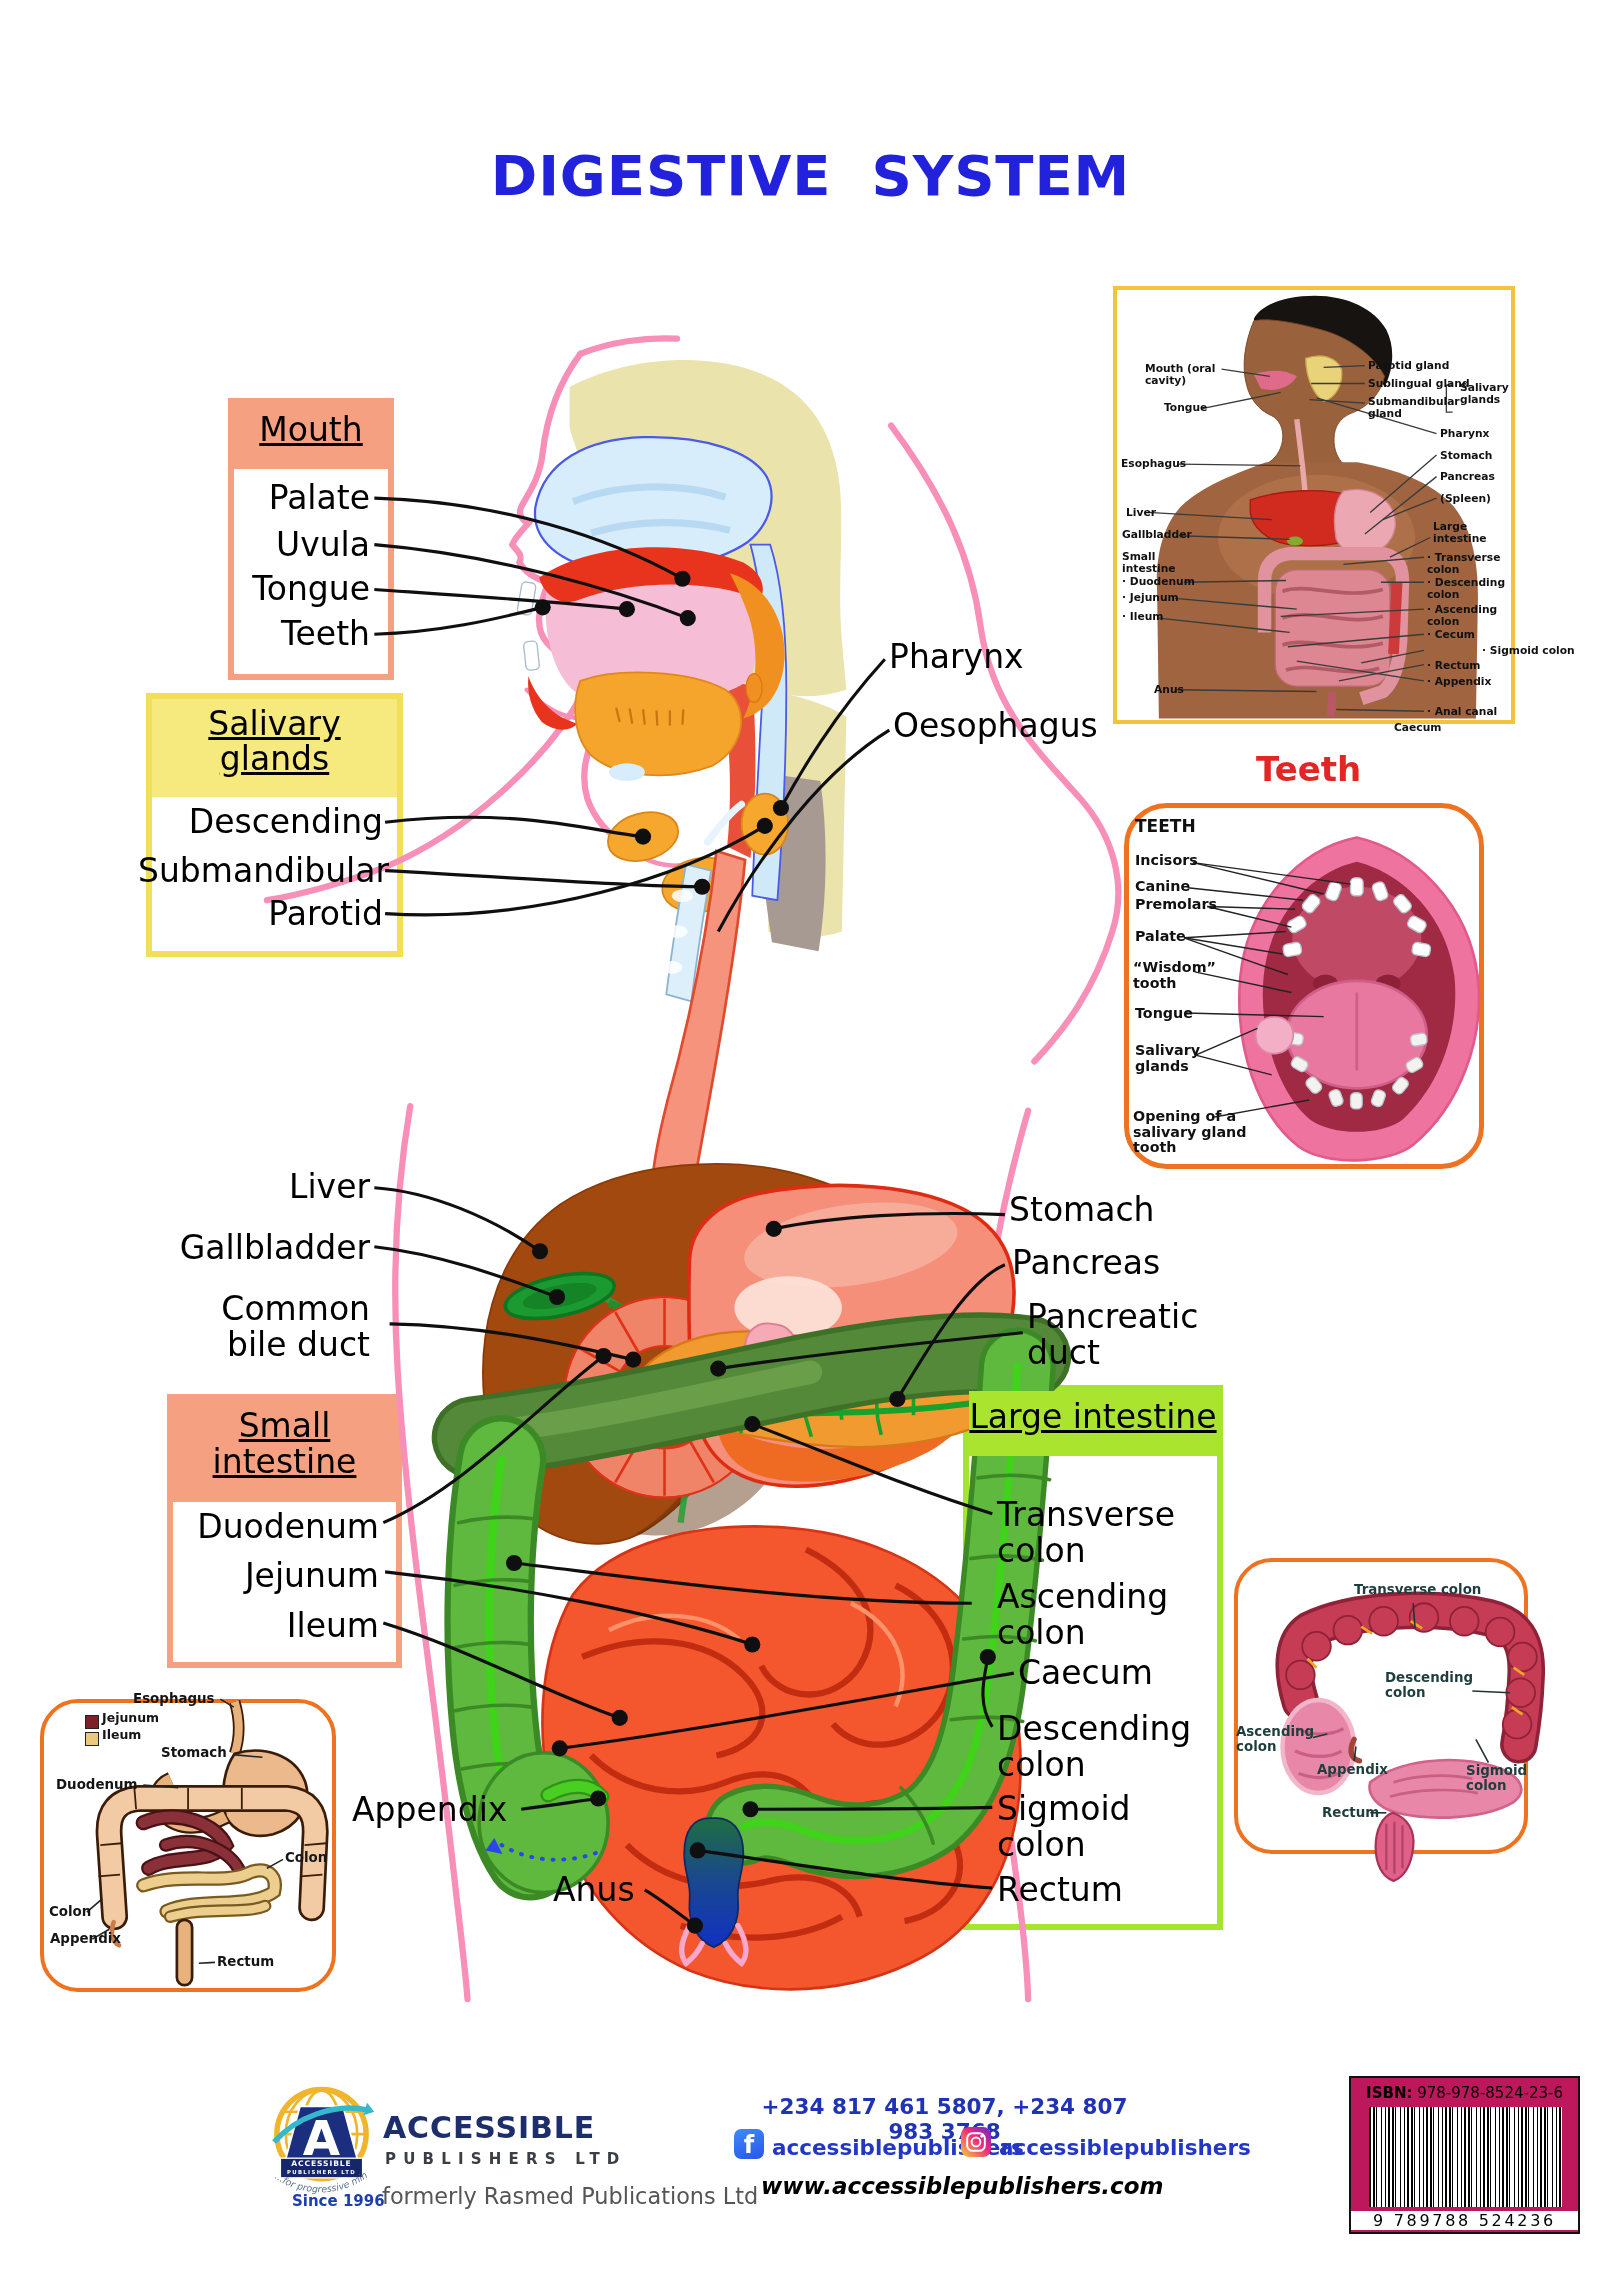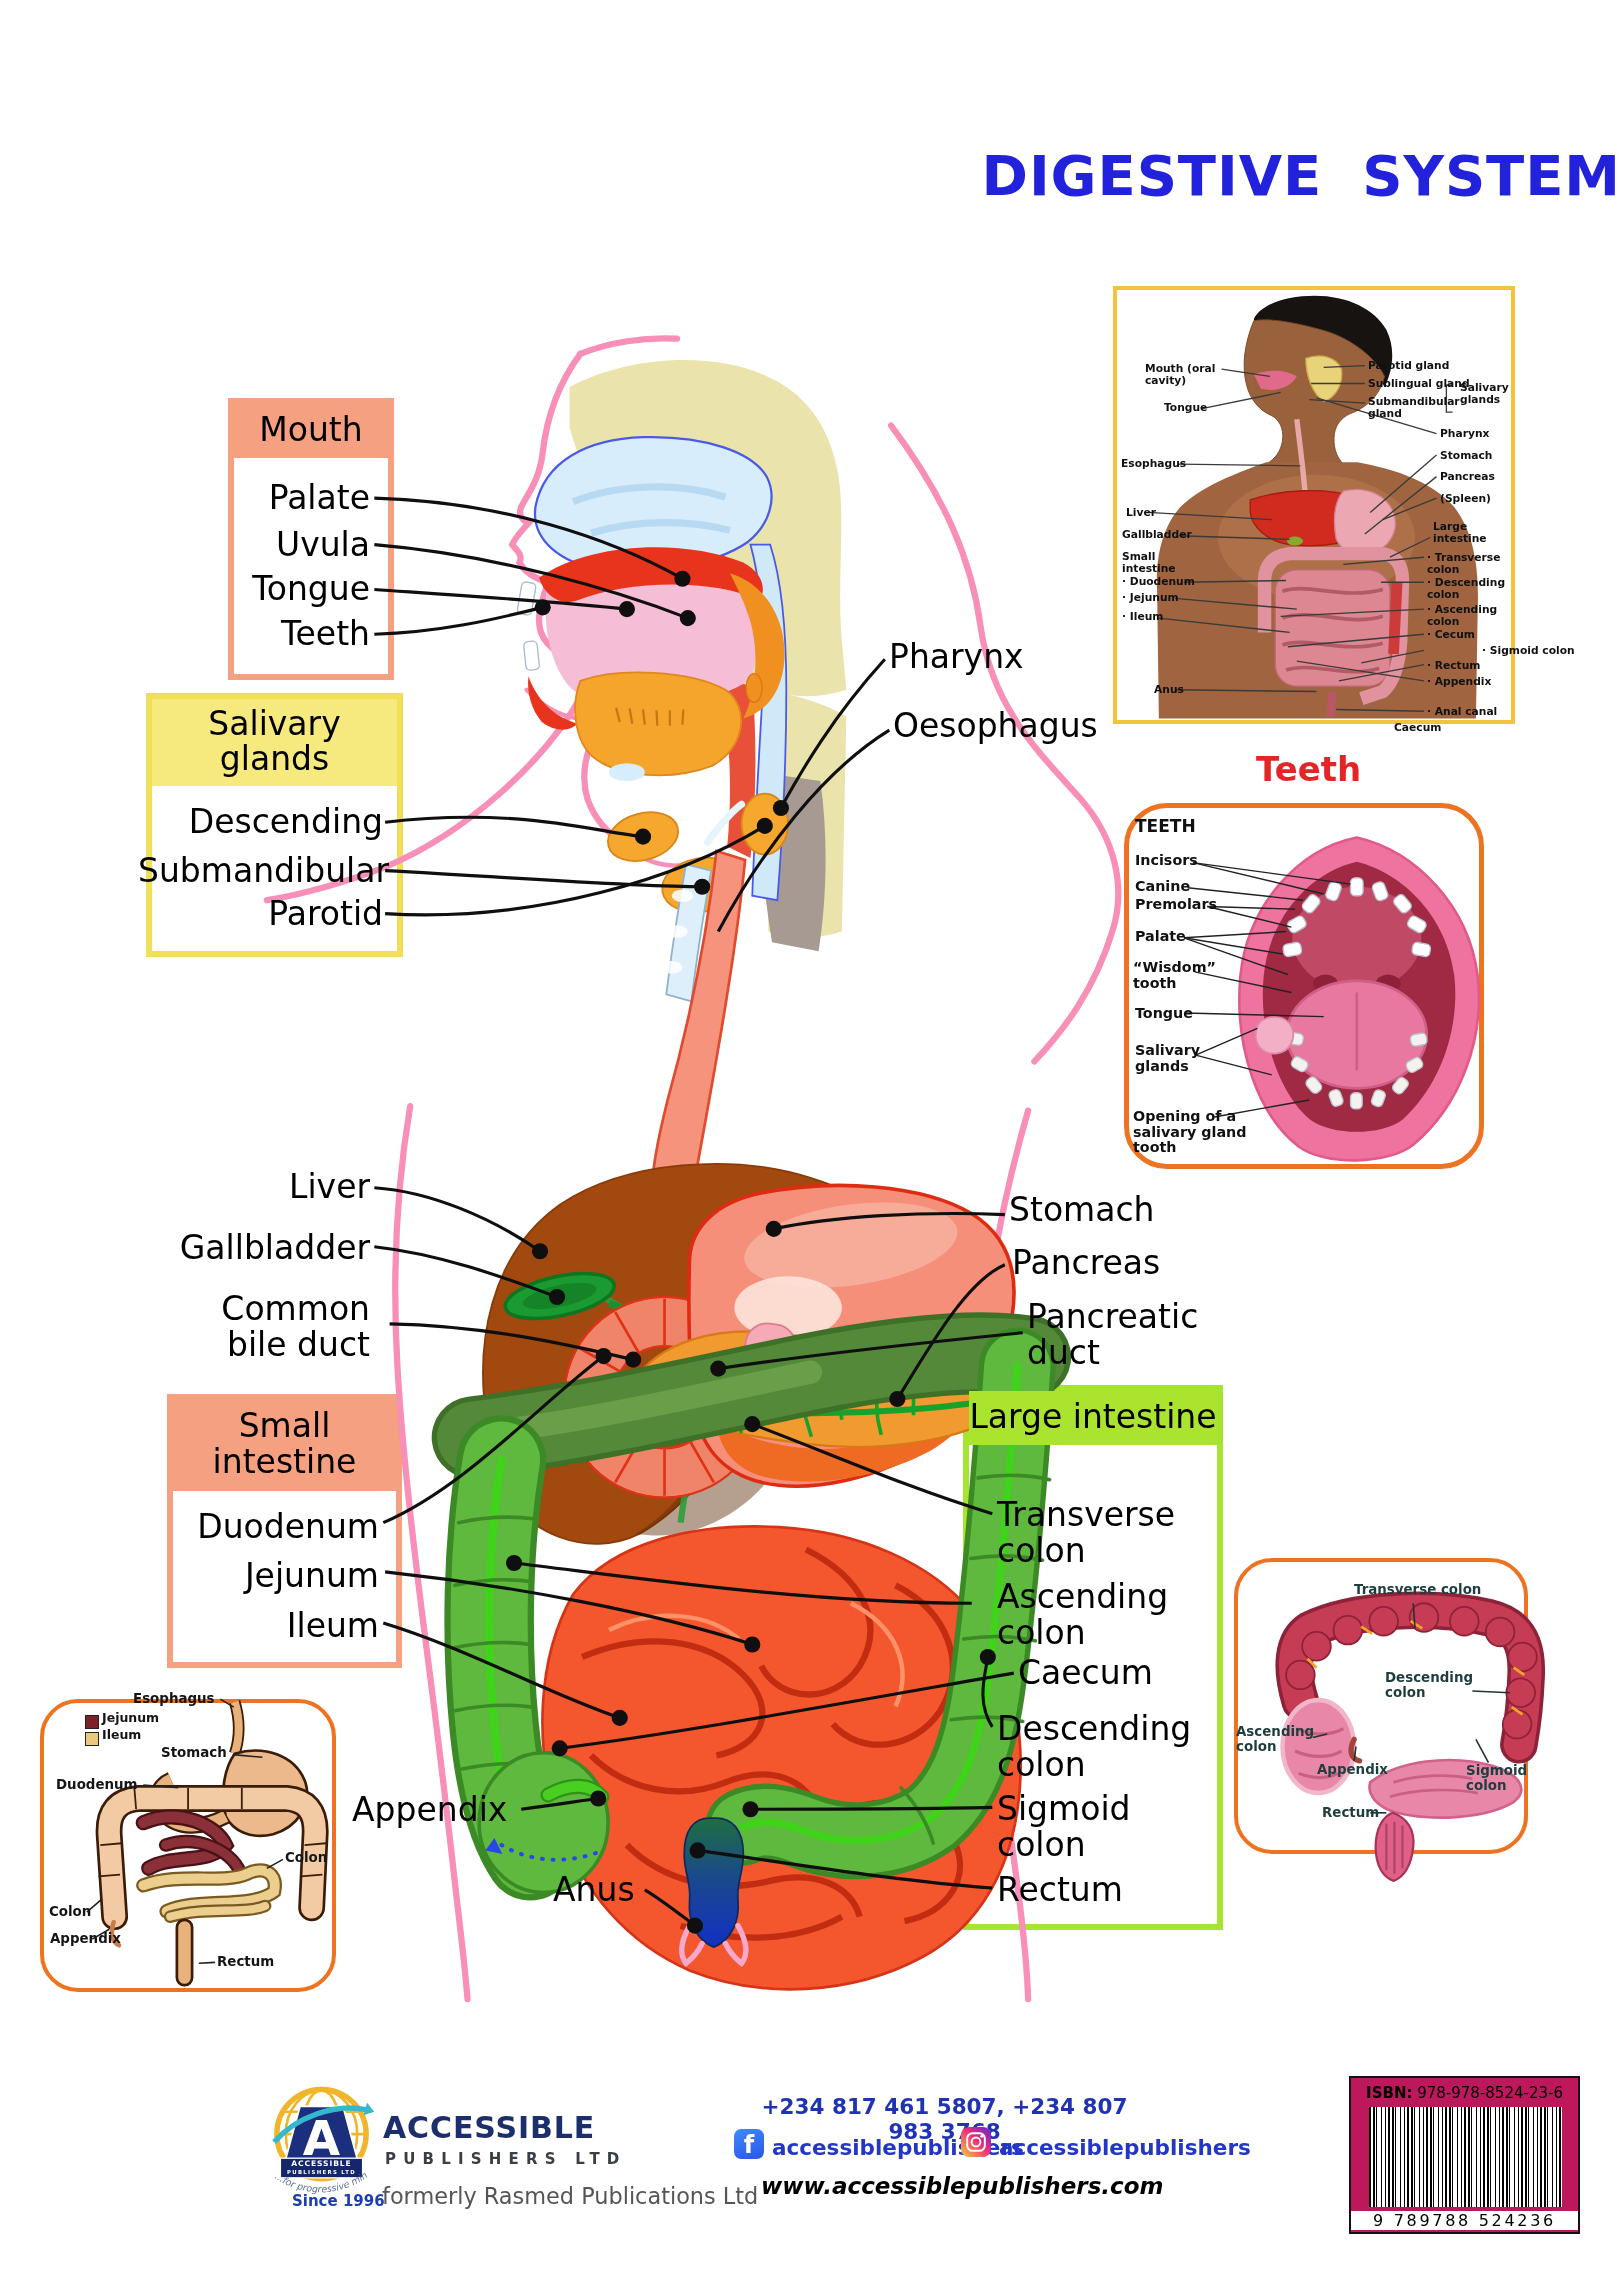--- a/index.html
+++ b/index.html
@@ -1,22 +1,22 @@
 <!DOCTYPE html>
 <html style="font-size:14.3px"><head>
 <meta charset="utf-8">
 <style>
   html,body{margin:0;padding:0;background:#fff;}
   .page{position:relative;width:1621px;height:2293px;background:#fff;overflow:hidden;
         font-family:"DejaVu Sans", sans-serif;}
-  .title{position:absolute;left:0;right:0;top:143px;text-align:right;font-size:56px;
+  .title{position:absolute;left:0;right:0;top:143px;text-align:center;font-size:56px;
          font-weight:800;color:#2222dd;letter-spacing:0.9px;word-spacing:19.7px;z-index:10;}
   .box{position:absolute;background:#fff;border:6.3px solid;box-sizing:border-box;}
-  .box-hdr{width:100%;text-align:center;font-size:33px;line-height:1.1;padding:8px 0 10px;
-           position:relative;z-index:12;}
+  .box-hdr{width:100%;text-align:center;font-size:33px;line-height:1.1;padding:8px 0 21px;
+           position:relative;z-index:12;text-decoration:underline;}
   .b-salmon{border-color:#f5a081;} .b-salmon .box-hdr{background:#f5a081;}
   .b-yellow{border-color:#f2df57;} .b-yellow .box-hdr{background:#f6e97e;}
   .b-green{border-color:#a6e52f;}  .b-green  .box-hdr{background:#abe42f;}
   .lbl{position:absolute;font-size:33px;line-height:1.1;color:#000;z-index:10;}
   .lbl.r{text-align:right;}
   .ins{position:absolute;font-size:10.7px;font-weight:bold;line-height:1.08;color:#111;z-index:10;}
   .tth{position:absolute;font-size:14.3px;font-weight:bold;line-height:1.1;color:#111;z-index:10;}
   .bot{position:absolute;font-size:13.4px;font-weight:bold;line-height:1.05;color:#151515;z-index:10;}
   .cbot{position:absolute;font-size:13.4px;font-weight:bold;line-height:1.1;color:#1e3d3d;z-index:10;}
   .inset{position:absolute;background:#fff;box-sizing:border-box;}

